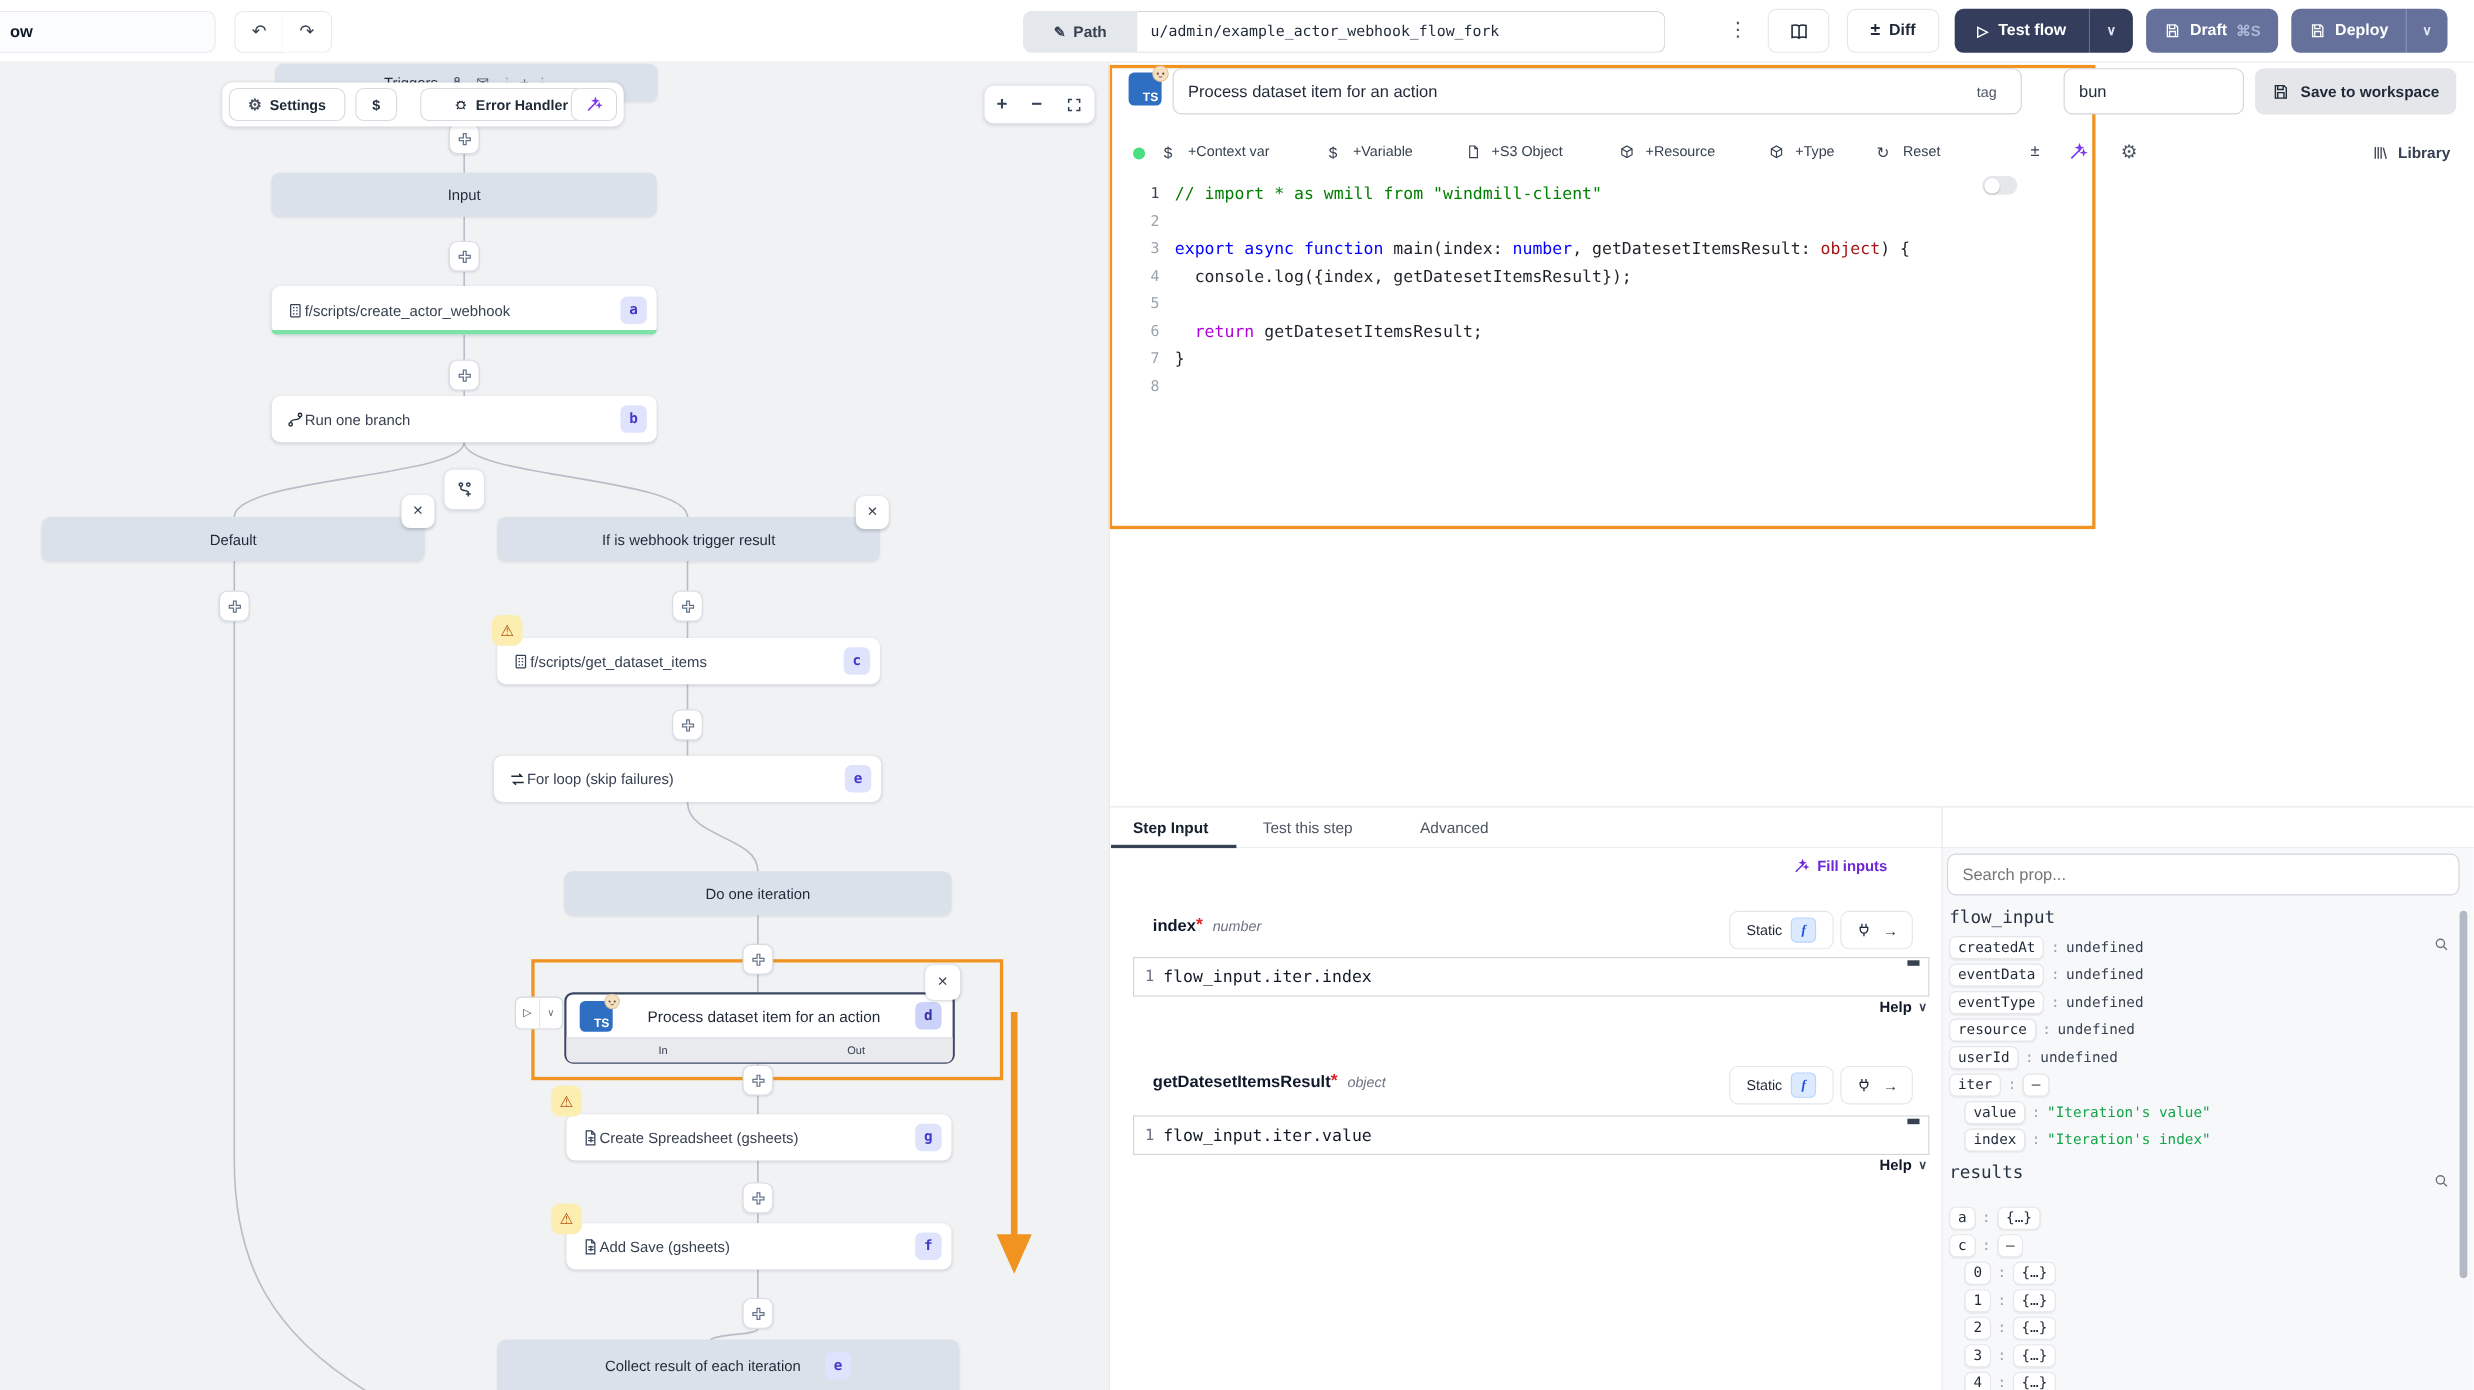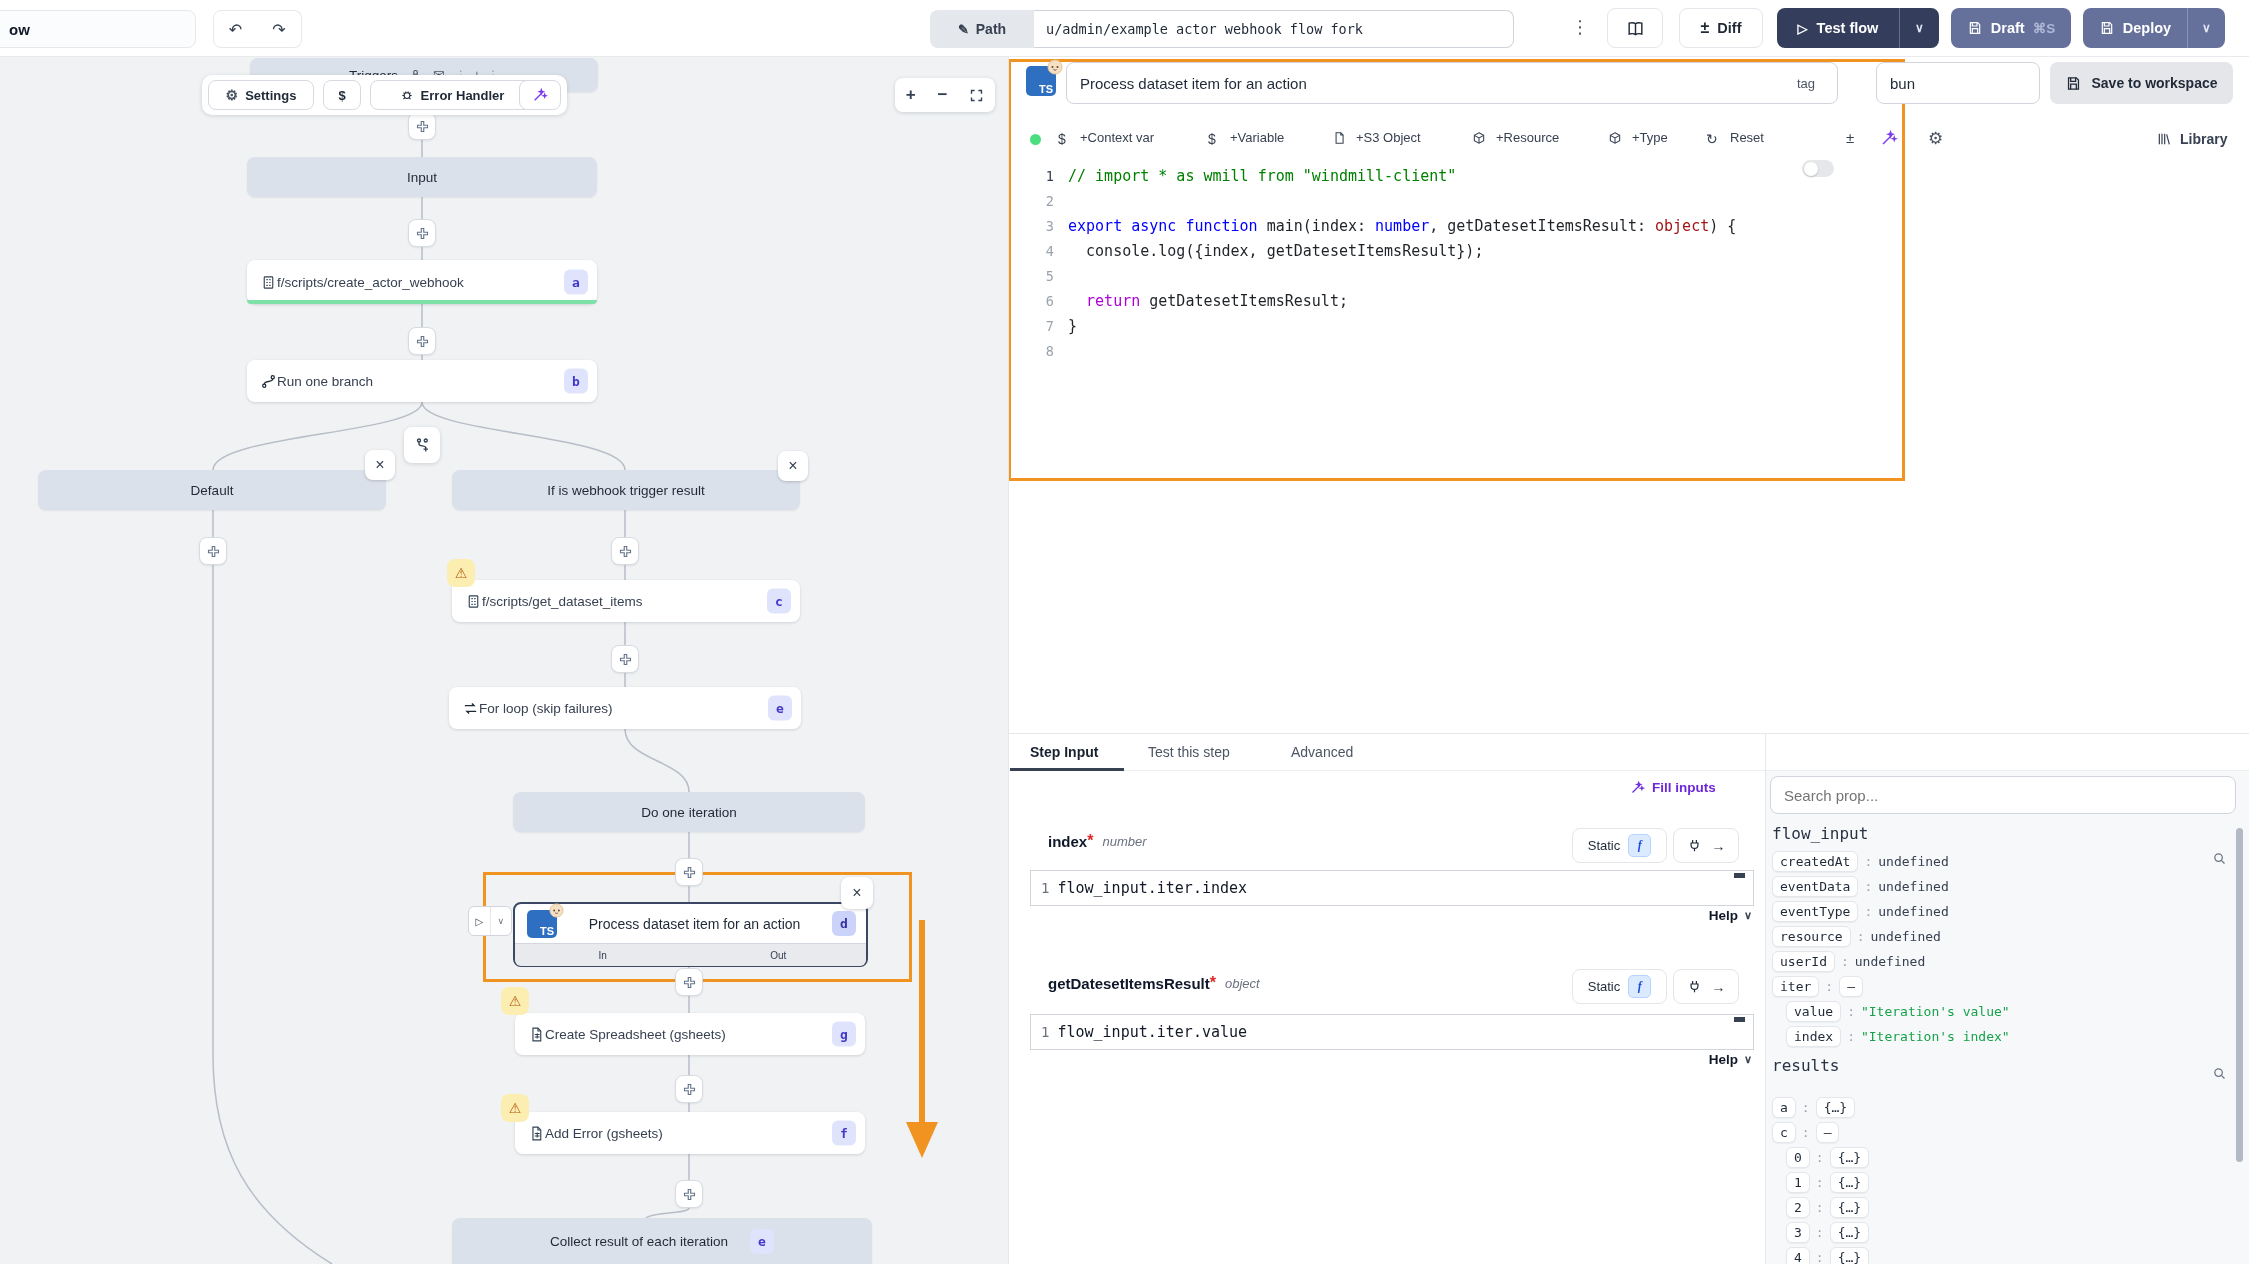--- a/index.html
+++ b/index.html
@@ -133,21 +133,21 @@
   </div>
 
   <div class="abs cardbar" style="left:202px;top:75px;width:365px;height:40px;">
     <div class="abs minibtn" style="left:6px;top:5px;width:106px;">
       <span style="font-size:14px;color:#4b5563;">⚙</span>
       <span>Settings</span>
     </div>
     <div class="abs minibtn" style="left:121px;top:5px;width:38px;">
       <span>$</span>
     </div>
-    <div class="abs minibtn" style="left:168px;top:5px;width:164px;text-align:center;">
+    <div class="abs minibtn" style="left:180px;top:5px;width:164px;text-align:center;">
       <span>
           <svg width="14" height="14" viewBox="0 0 24 24" fill="none" stroke="#1f2937" stroke-width="1.8">
             <circle cx="12" cy="13" r="5"></circle>
             <path d="M10 8.5V6M14 8.5V6M7 13H4M20 13h-3M8 17l-2 2M16 17l2 2M8 10L6 8M16 10l2-2"></path>
           </svg>
         </span>
       <span>Error Handler</span>
     </div>
     <div class="abs minibtn" style="left:317px;top:5px;width:42px;">
       <span>
@@ -357,21 +357,21 @@
       <span>⚠</span>
     </div>
   <div class="abs node" style="left:515px;top:1112px;width:350px;height:42px;">
     <span class="nodeicon">
         <svg width="17" height="17" viewBox="0 0 24 24" fill="none" stroke="#334155" stroke-width="1.6">
           <path d="M7 3h7l4 4v14H7z"></path>
           <path d="M14 3v4h4"></path>
           <path d="M9.5 12h7M9.5 15.5h7M13 10.5v7"></path>
         </svg>
       </span>
-    <span class="lbl">Add Error (gsheets)</span>
+    <span class="lbl">Add Save (gsheets)</span>
     <span class="nbadge badge-abs">f</span>
   </div>
 
   <div class="abs gnode" style="left:452px;top:1218px;width:420px;height:46px;border-radius:8px 8px 0 0;">
     <span>Collect result of each iteration</span>
     <span class="nbadge">e</span>
   </div>
 
   <div class="abs topbar"></div>
   <input class="abs namebox" style="z-index: 41;" value="ow">

